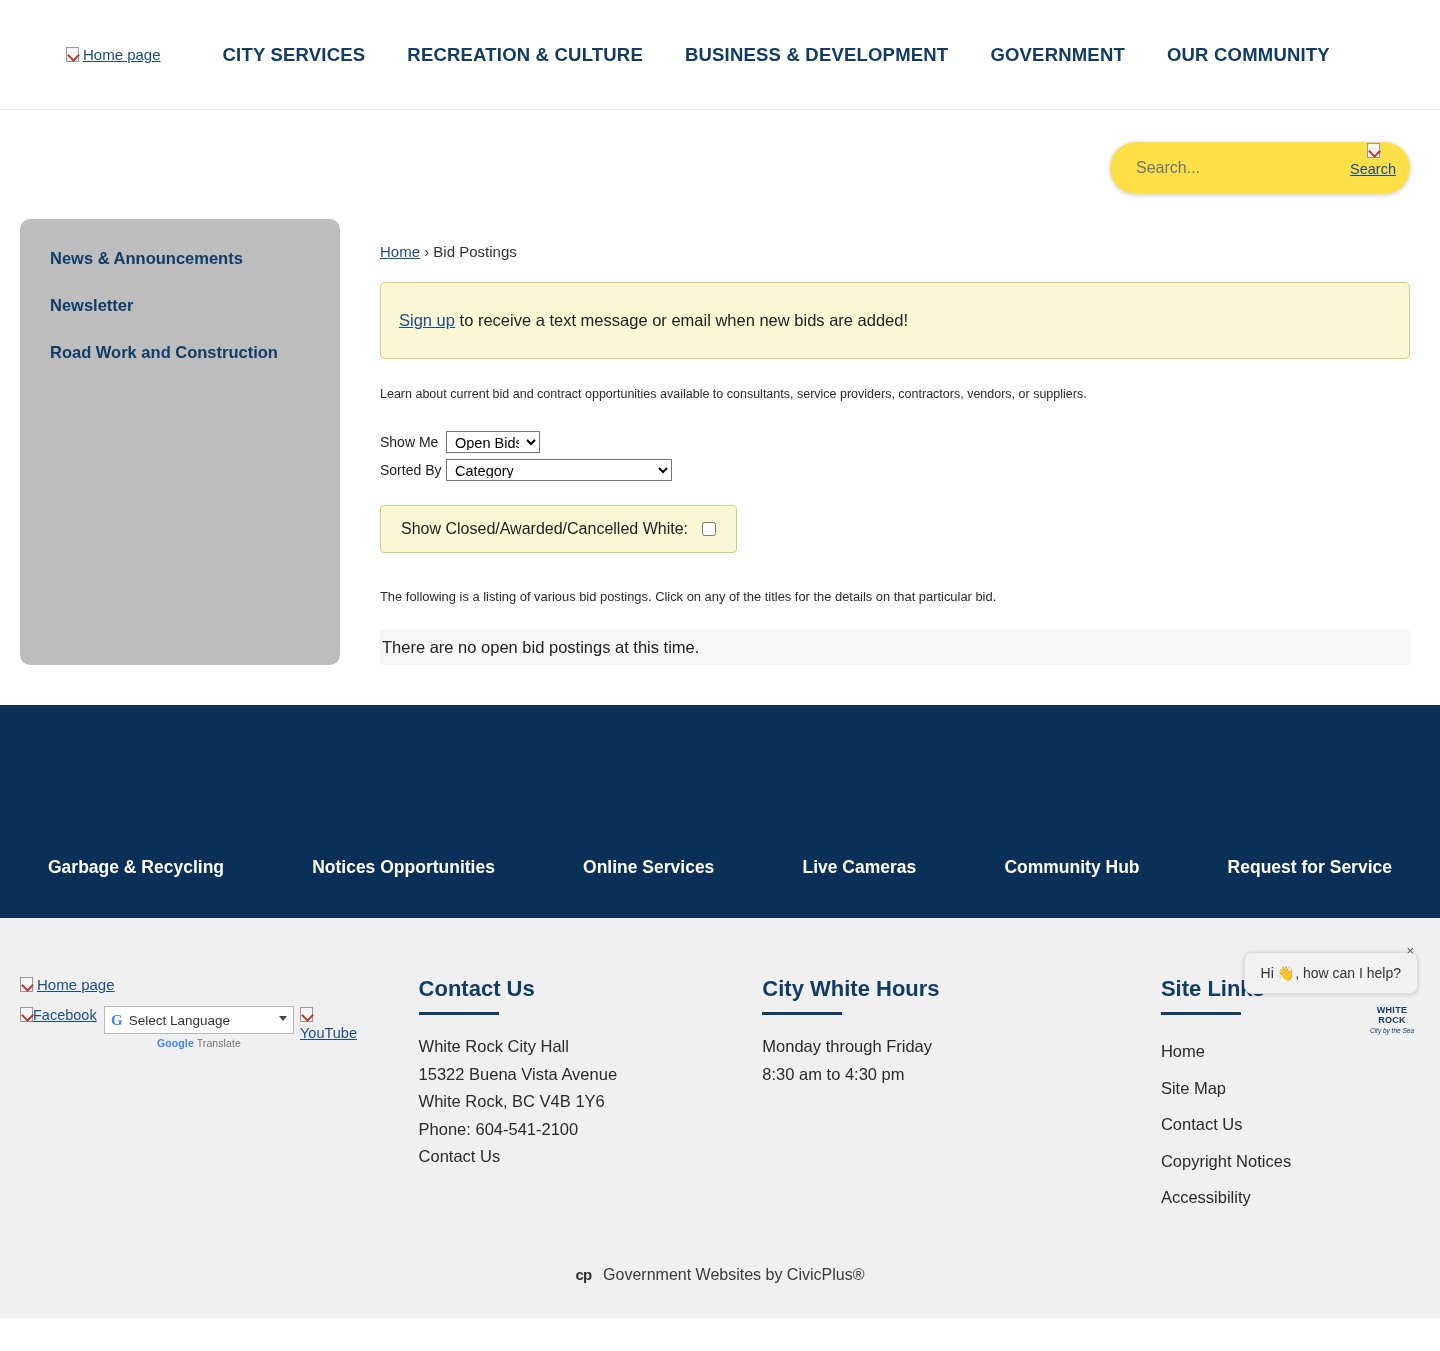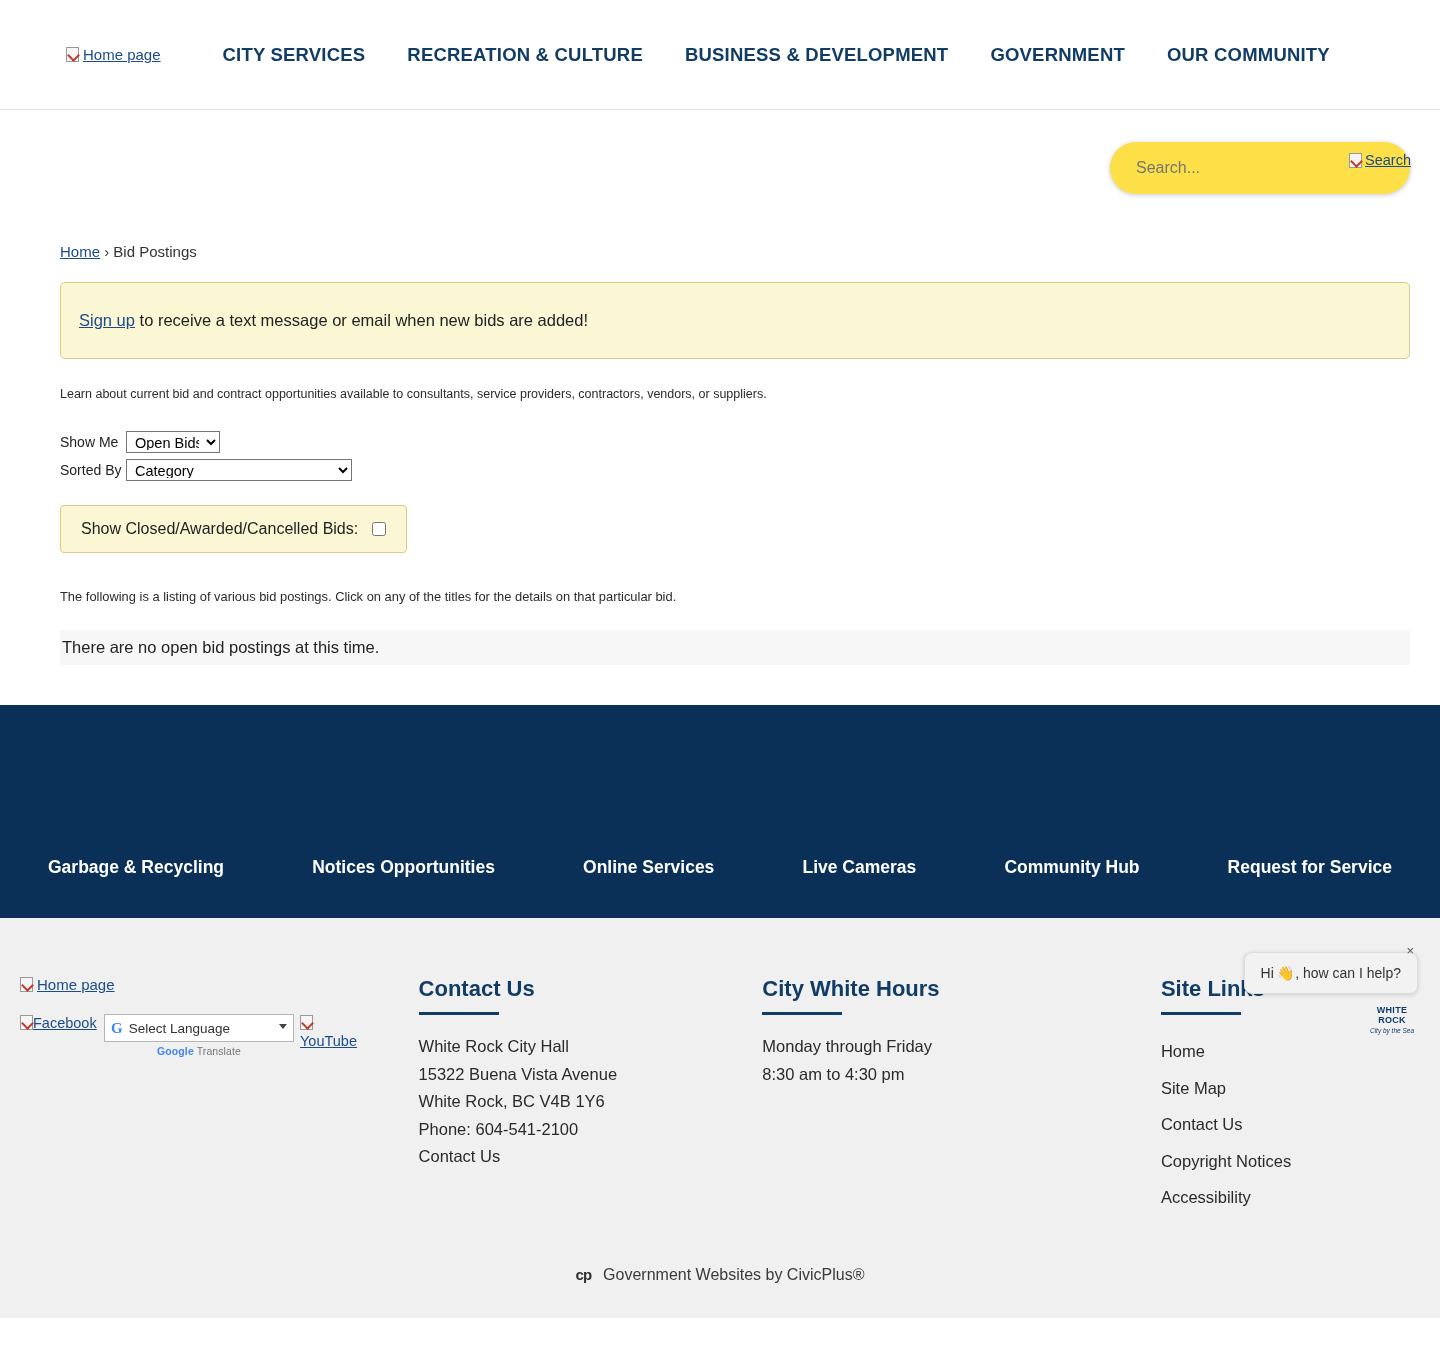--- a/index.html
+++ b/index.html
@@ -96,20 +96,21 @@
     color: #1a4b8c;
     font-size: 14.5px;
     text-decoration: underline;
     display: inline-flex;
     align-items: center;
     gap: 3px;
     white-space: nowrap;
     margin-left: 4px;
     position: relative;
     top: -8px;
+    flex-direction: column;
   }
 
   
   .content {
     display: flex;
     padding: 0 30px 40px 20px;
     background: #fff;
   }
   .sidebar {
     width: 320px;
@@ -264,21 +265,21 @@
     line-height: 27.5px;
   }
   .foot-links a {
     display: block;
     font-size: 16.5px;
     color: #2a2a2a;
     text-decoration: none;
     line-height: 36.5px;
   }
   .social-row {
-    margin-top: 18px;
+    margin-top: 10px;
     display: flex;
     align-items: flex-start;
     gap: 0px;
     position: relative;
     height: 60px;
   }
   .social-alt {
     color: #1a4b8c;
     font-size: 14.5px;
     text-decoration: underline;
@@ -401,20 +402,25 @@
     <input type="text" placeholder="Search..." style="">
     <a class="search-alt" href="#">
       <span class="broken-img"></span>
       <span>Search</span>
     </a>
   </div>
 </div>
 
 <div class="content">
 
+  <aside class="sidebar">
+    <a href="#">News &amp; Announcements</a>
+    <a href="#">Newsletter</a>
+    <a href="#">Road Work and Construction</a>
+  </aside>
 
   <main class="main">
 
     <div class="breadcrumb">
       <a href="#">Home</a><span> › </span><span>Bid Postings</span>
     </div>
 
     <div class="notice">
       <a href="#">Sign up</a><span> to receive a text message or email when new bids are added!</span>
     </div>
@@ -430,21 +436,21 @@
       </div>
       <div class="filter-row">
         <span class="filter-label">Sorted By</span>
         <select id="sorted-by-select">
           <option>Category</option>
         </select>
       </div>
     </div>
 
     <div class="closedbox">
-      <span>Show Closed/Awarded/Cancelled Bids:</span>
+      <span>Show Closed/Awarded/Cancelled White:</span>
       <input type="checkbox" style="">
     </div>
 
     <p class="listing-intro">The following is a listing of various bid postings. Click on any of the titles for the details on that particular bid.</p>
 
     <div class="no-bids">There are no open bid postings at this time.</div>
 
   </main>
 </div>
 

